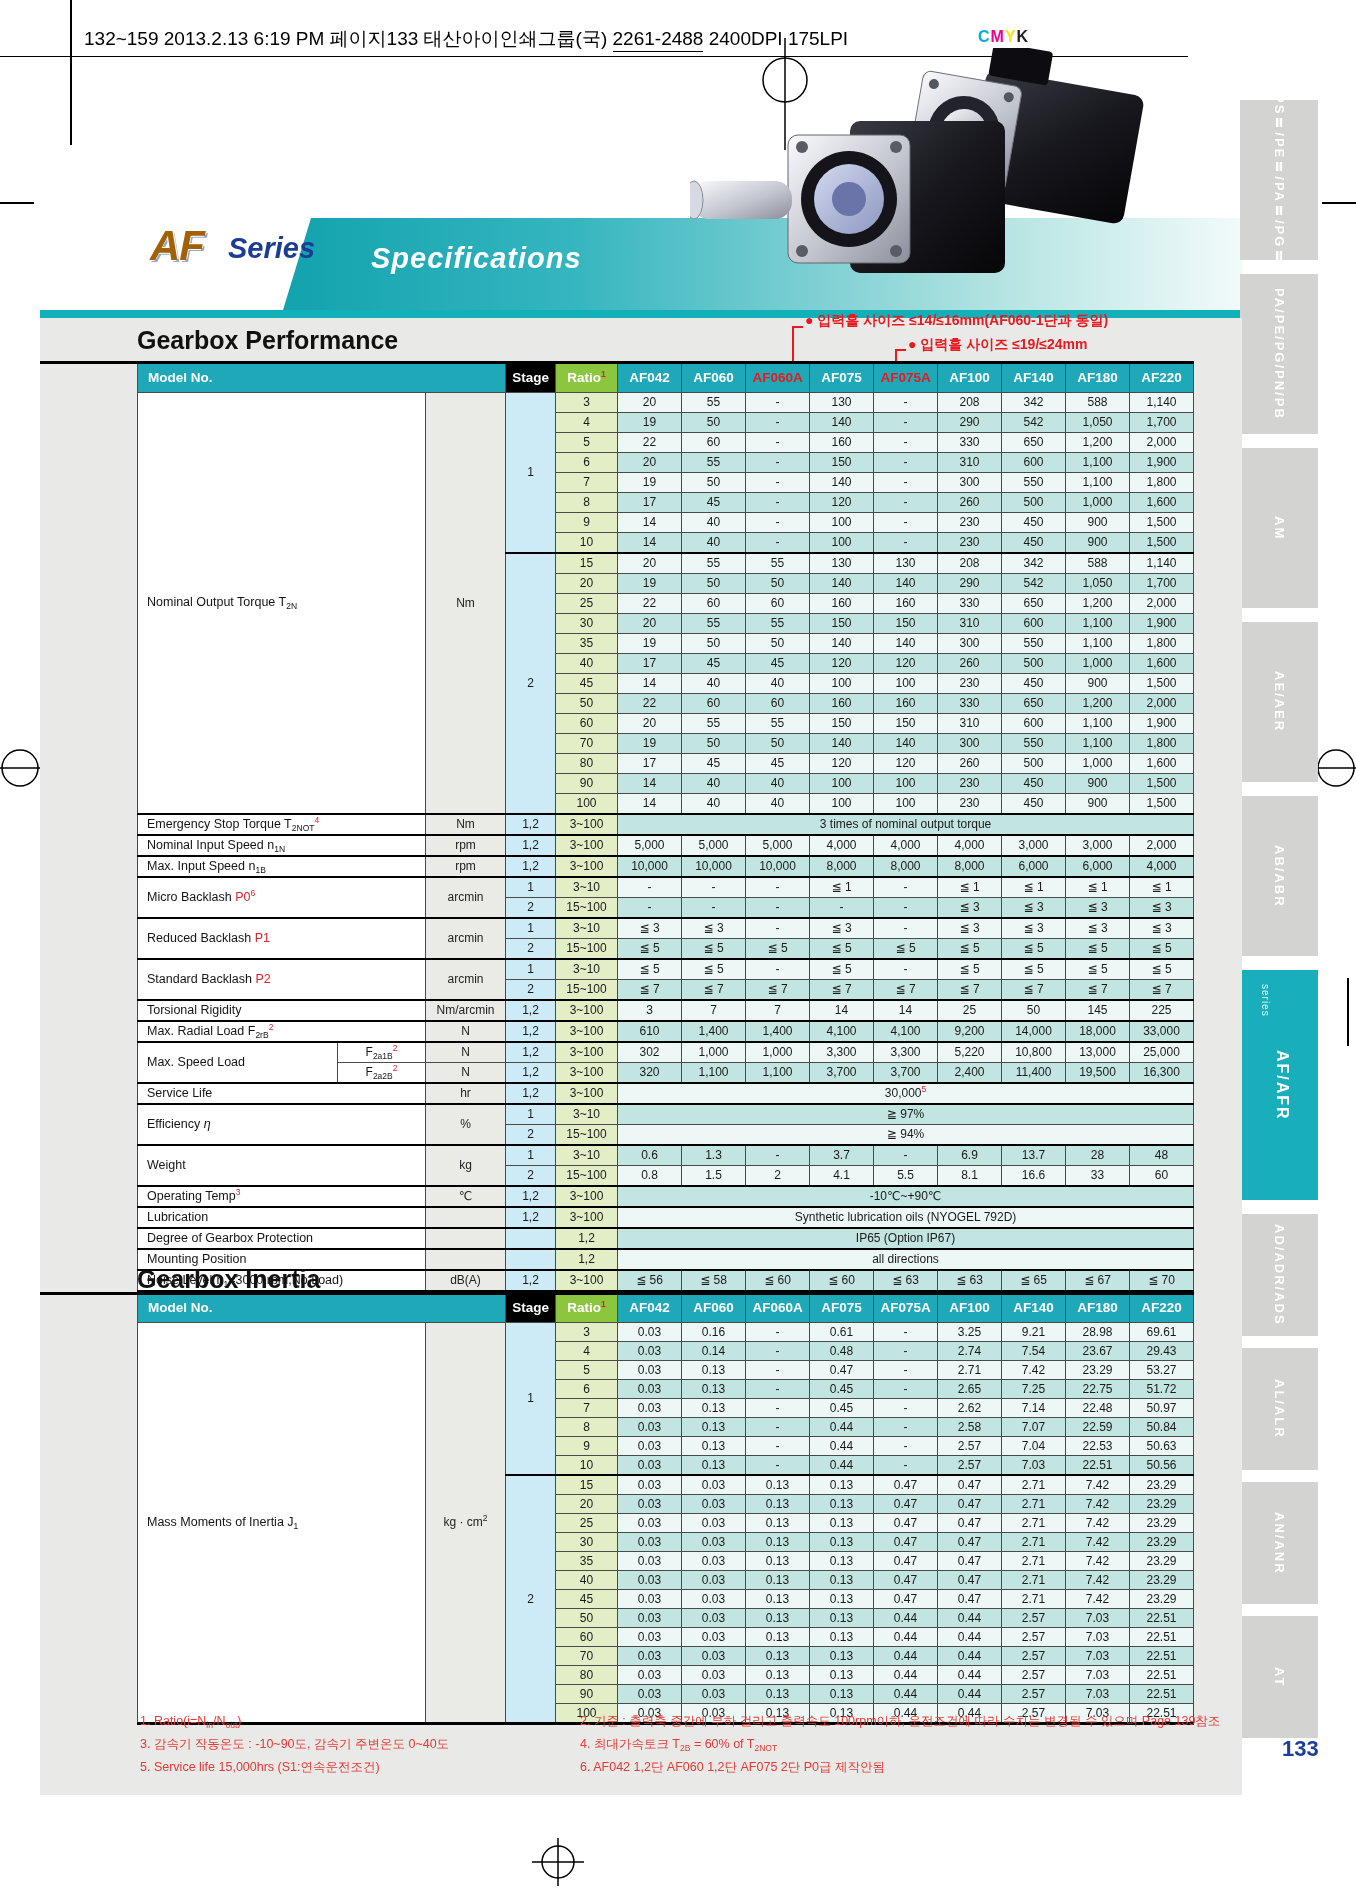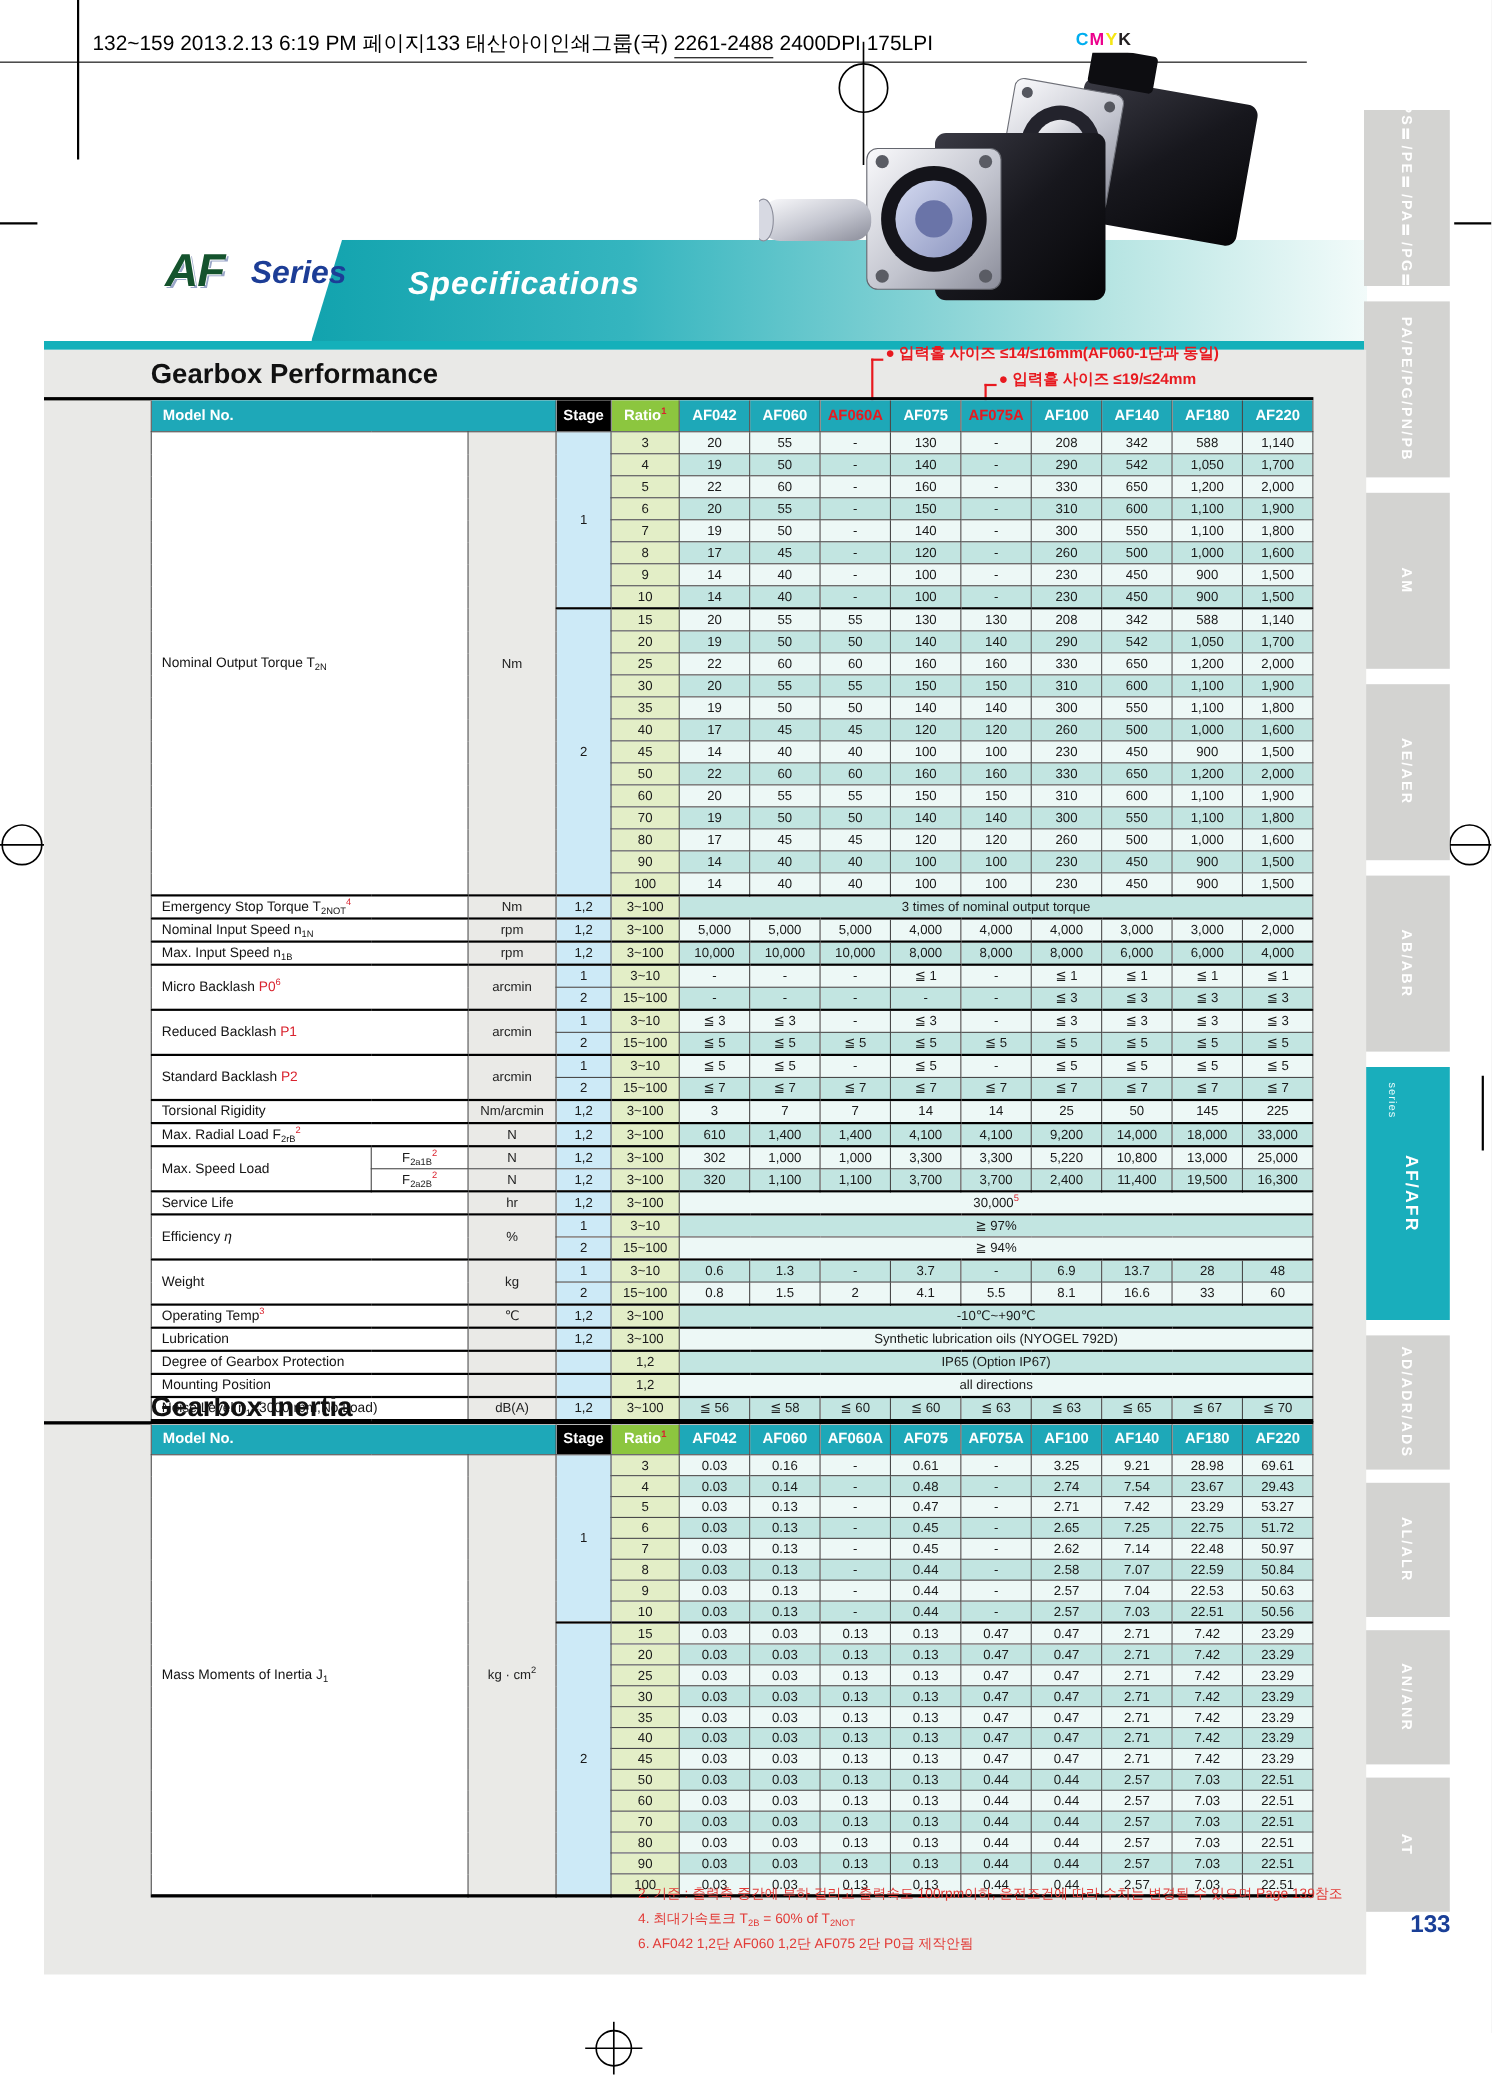--- a/index.html
+++ b/index.html
@@ -22,21 +22,21 @@
   .print-header .cmyk{position:absolute;left:978px;top:28px;font-weight:bold;font-size:16px;letter-spacing:1px;}
   .ph-vline{position:absolute;left:70px;top:0;width:1.5px;height:145px;background:#000;}
 
   
   .regmarks{position:absolute;left:0;top:0;pointer-events:none;}
 
   
   .banner{position:absolute;left:0;top:170px;width:1356px;height:148px;}
   .af-logo{
     position:absolute;left:150px;top:52px;font-size:42px;font-weight:bold;font-style:italic;
-    color:#14532d;letter-spacing:-1px;
+    color:#a16207;letter-spacing:-1px;
     text-shadow:-1px -1px 0 #fff,1px -1px 0 #fff,-1px 1px 0 #fff,2px 2px 0 #9aa6c8;
   }
   .af-series-word{position:absolute;left:228px;top:62px;font-size:29px;font-style:italic;font-weight:bold;color:#1c3d96;}
   .spec-band{
     position:absolute;left:283px;top:48px;width:960px;height:92px;
     background:linear-gradient(90deg,#12a3ae 0%,#35b5bf 30%,#b5e4e2 75%,#f2fbfa 100%);
     clip-path:polygon(28px 0,100% 0,100% 100%,0 100%);
   }
   .spec-title{position:absolute;left:88px;top:24px;font-size:29px;font-weight:bold;font-style:italic;color:#fff;letter-spacing:1px;}
   .teal-rule{position:absolute;left:40px;top:310px;width:1250px;height:8px;background:#14b0ba;}
@@ -1066,20 +1066,25 @@
           <td class="lt">0.13</td>
           <td class="lt">0.44</td>
           <td class="lt">0.44</td>
           <td class="lt">2.57</td>
           <td class="lt">7.03</td>
           <td class="lt">22.51</td>
         </tr>
       </tbody>
     </table>
 
+  <div class="footnotes" style="left:100px;top:1392px;" id="fn-col1">
+      <div>1. Ratio(i=N<sub>in</sub>/N<sub>out</sub>)</div>
+      <div>3. 감속기 작동온도 : -10~90도, 감속기 주변온도 0~40도</div>
+      <div>5. Service life 15,000hrs (S1:연속운전조건)</div>
+    </div>
   <div class="footnotes" style="left:540px;top:1392px;" id="fn-col2">
       <div>2. 기준 : 출력축 중간에 부하 걸리고 출력속도 100rpm이하, 운전조건에 따라 수치는 변경될 수 있으며 Page 139참조</div>
       <div>4. 최대가속토크 T<sub>2B</sub> = 60% of T<sub>2NOT</sub></div>
       <div>6. AF042 1,2단 AF060 1,2단 AF075 2단 P0급 제작안됨</div>
     </div>
 </div>
 
 <div class="page-number">133</div>
 
 </body></html>

